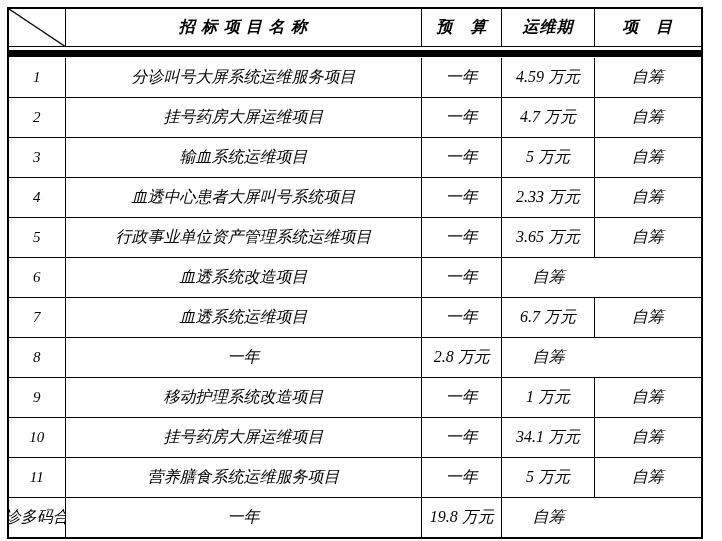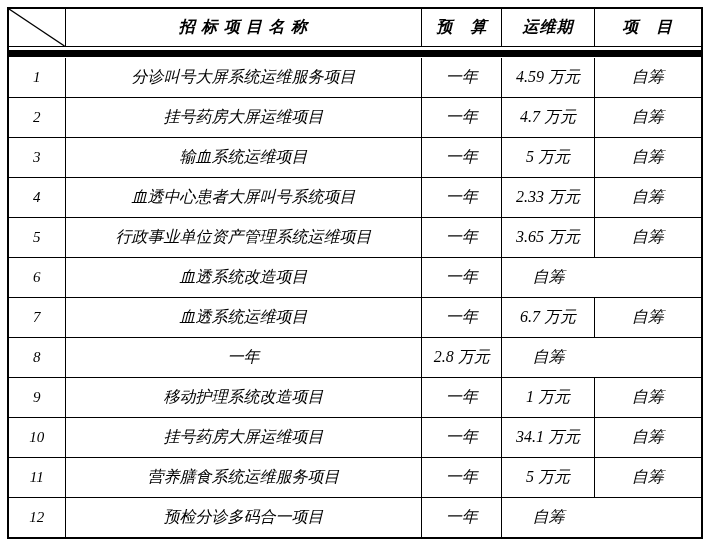--- a/index.html
+++ b/index.html
@@ -148,21 +148,21 @@
     <div class="cell">自筹</div>
   </div>
         <div class="row">
     <div class="cell num-cell">11</div>
     <div class="cell">营养膳食系统运维服务项目</div>
     <div class="cell">一年</div>
     <div class="cell">5 万元</div>
     <div class="cell">自筹</div>
   </div>
         <div class="row">
-    <div class="cell num-cell">12</div>
     <div class="cell">预检分诊多码合一项目</div>
     <div class="cell">一年</div>
+    <div class="cell">19.8 万元</div>
     <div class="cell">自筹</div>
   </div>
       </div>
 
   </div>
 </div>
 
 </body></html>

